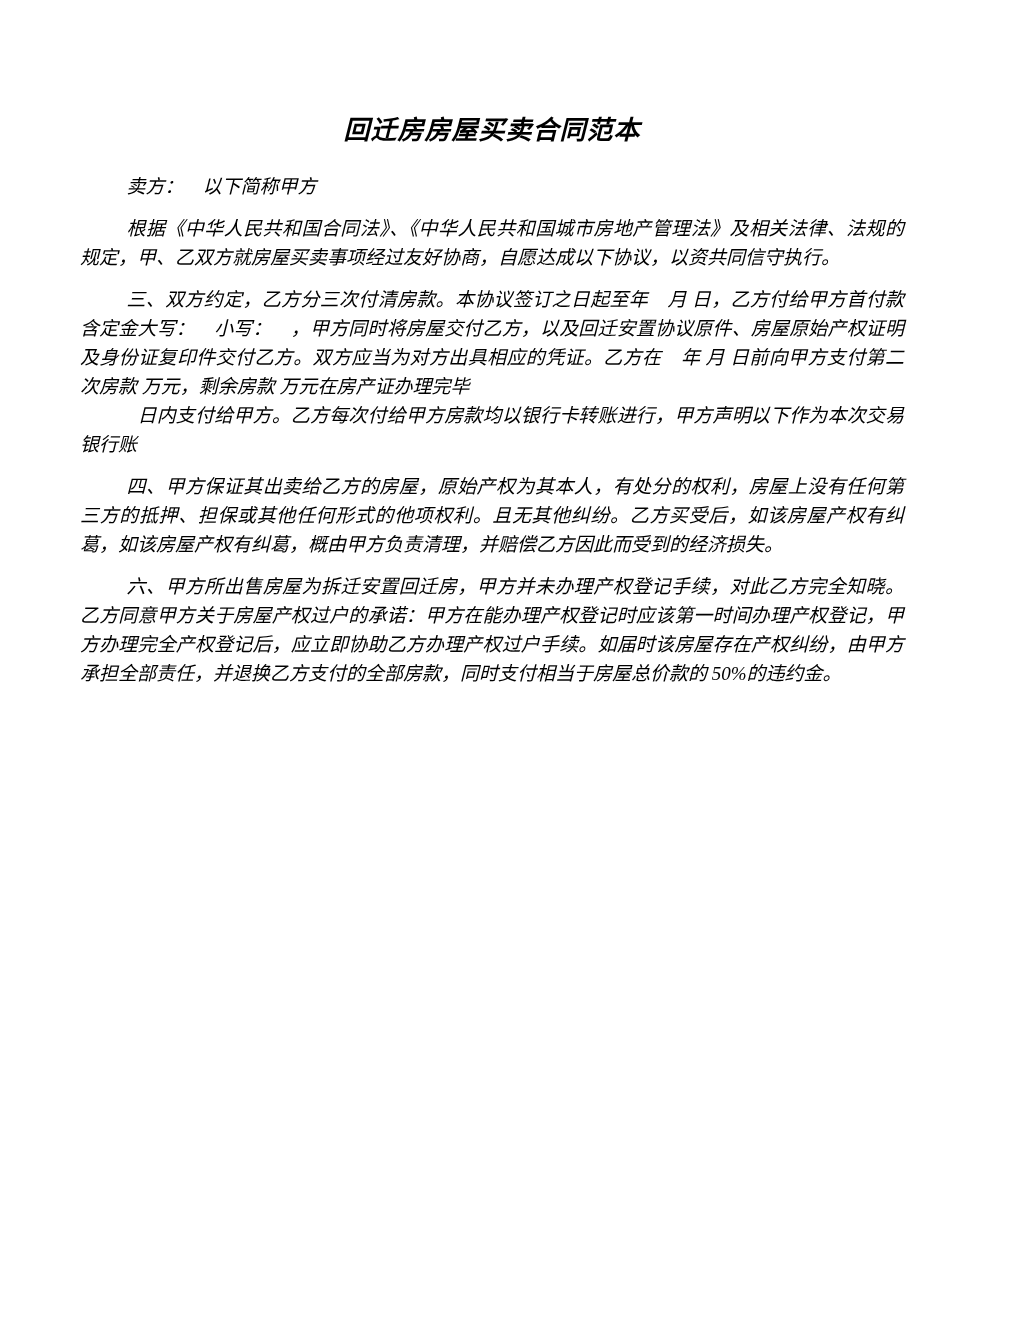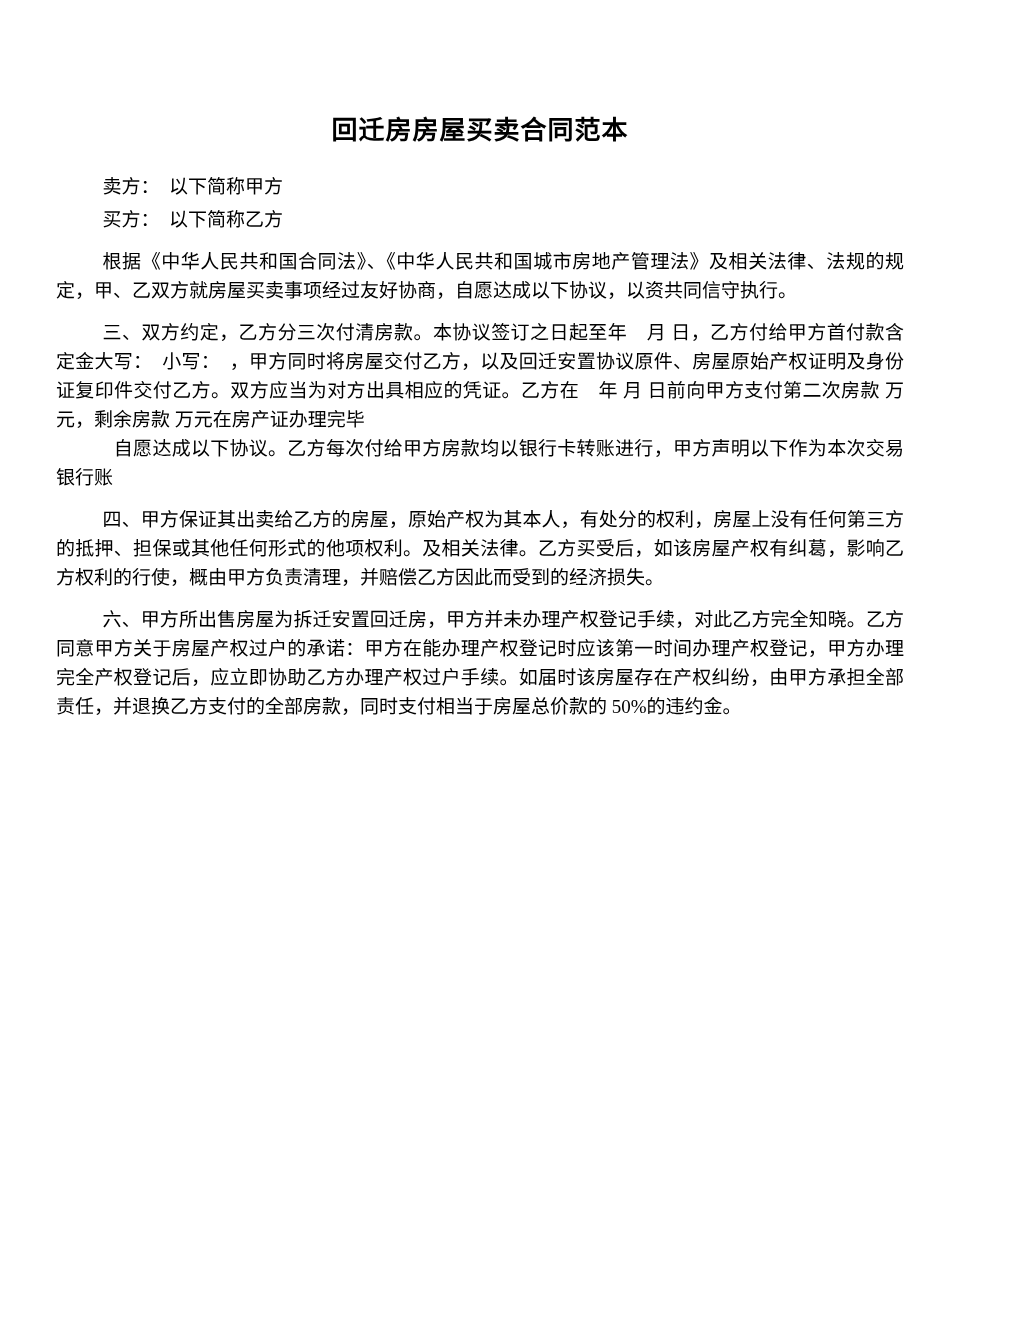--- a/index.html
+++ b/index.html
@@ -10,23 +10,24 @@
   body {
     width: 1020px;
     height: 1320px;
     font-family: "Liberation Serif", serif;
     color: #000000;
   }
   .page {
     box-sizing: border-box;
     width: 1020px;
     height: 1320px;
-    padding: 116px 116px 40px 56px;
+    padding: 116px 116px 40px 80px;
     overflow: hidden;
     background: #ffffff;
+    font-style: italic;
   }
   .doc-title {
     font-size: 26px;
     line-height: 30px;
     font-weight: bold;
     text-align: center;
     margin: 0 0 26px 0;
     letter-spacing: 1px;
   }
   .para {
@@ -48,29 +49,28 @@
 </style>
 </head>
 <body>
 
 <div class="page">
 
   <h1 class="doc-title">回迁房房屋买卖合同范本</h1>
 
   <p class="para party">卖方：　以下简称甲方</p>
 
-  <p class="para party">买方：　以下简称乙方</p>
 
   <p class="para">根据《中华人民共和国合同法》、《中华人民共和国城市房地产管理法》及相关法律、法规的规定，甲、乙双方就房屋买卖事项经过友好协商，自愿达成以下协议，以资共同信守执行。</p>
 
 
 
   <p class="para">三、双方约定，乙方分三次付清房款。本协议签订之日起至年　月 日，乙方付给甲方首付款含定金大写：　小写：　，甲方同时将房屋交付乙方，以及回迁安置协议原件、房屋原始产权证明及身份证复印件交付乙方。双方应当为对方出具相应的凭证。乙方在　年 月 日前向甲方支付第二次房款 万元，剩余房款 万元在房产证办理完毕
-　　　自愿达成以下协议。乙方每次付给甲方房款均以银行卡转账进行，甲方声明以下作为本次交易银行账</p>
+　　　日内支付给甲方。乙方每次付给甲方房款均以银行卡转账进行，甲方声明以下作为本次交易银行账</p>
 
 
-  <p class="para">四、甲方保证其出卖给乙方的房屋，原始产权为其本人，有处分的权利，房屋上没有任何第三方的抵押、担保或其他任何形式的他项权利。及相关法律。乙方买受后，如该房屋产权有纠葛，影响乙方权利的行使，概由甲方负责清理，并赔偿乙方因此而受到的经济损失。</p>
+  <p class="para">四、甲方保证其出卖给乙方的房屋，原始产权为其本人，有处分的权利，房屋上没有任何第三方的抵押、担保或其他任何形式的他项权利。且无其他纠纷。乙方买受后，如该房屋产权有纠葛，如该房屋产权有纠葛，概由甲方负责清理，并赔偿乙方因此而受到的经济损失。</p>
 
 
   <p class="para">六、甲方所出售房屋为拆迁安置回迁房，甲方并未办理产权登记手续，对此乙方完全知晓。乙方同意甲方关于房屋产权过户的承诺：甲方在能办理产权登记时应该第一时间办理产权登记，甲方办理完全产权登记后，应立即协助乙方办理产权过户手续。如届时该房屋存在产权纠纷，由甲方承担全部责任，并退换乙方支付的全部房款，同时支付相当于房屋总价款的 50%的违约金。</p>
 
 
 </div>
 
 </body></html>

